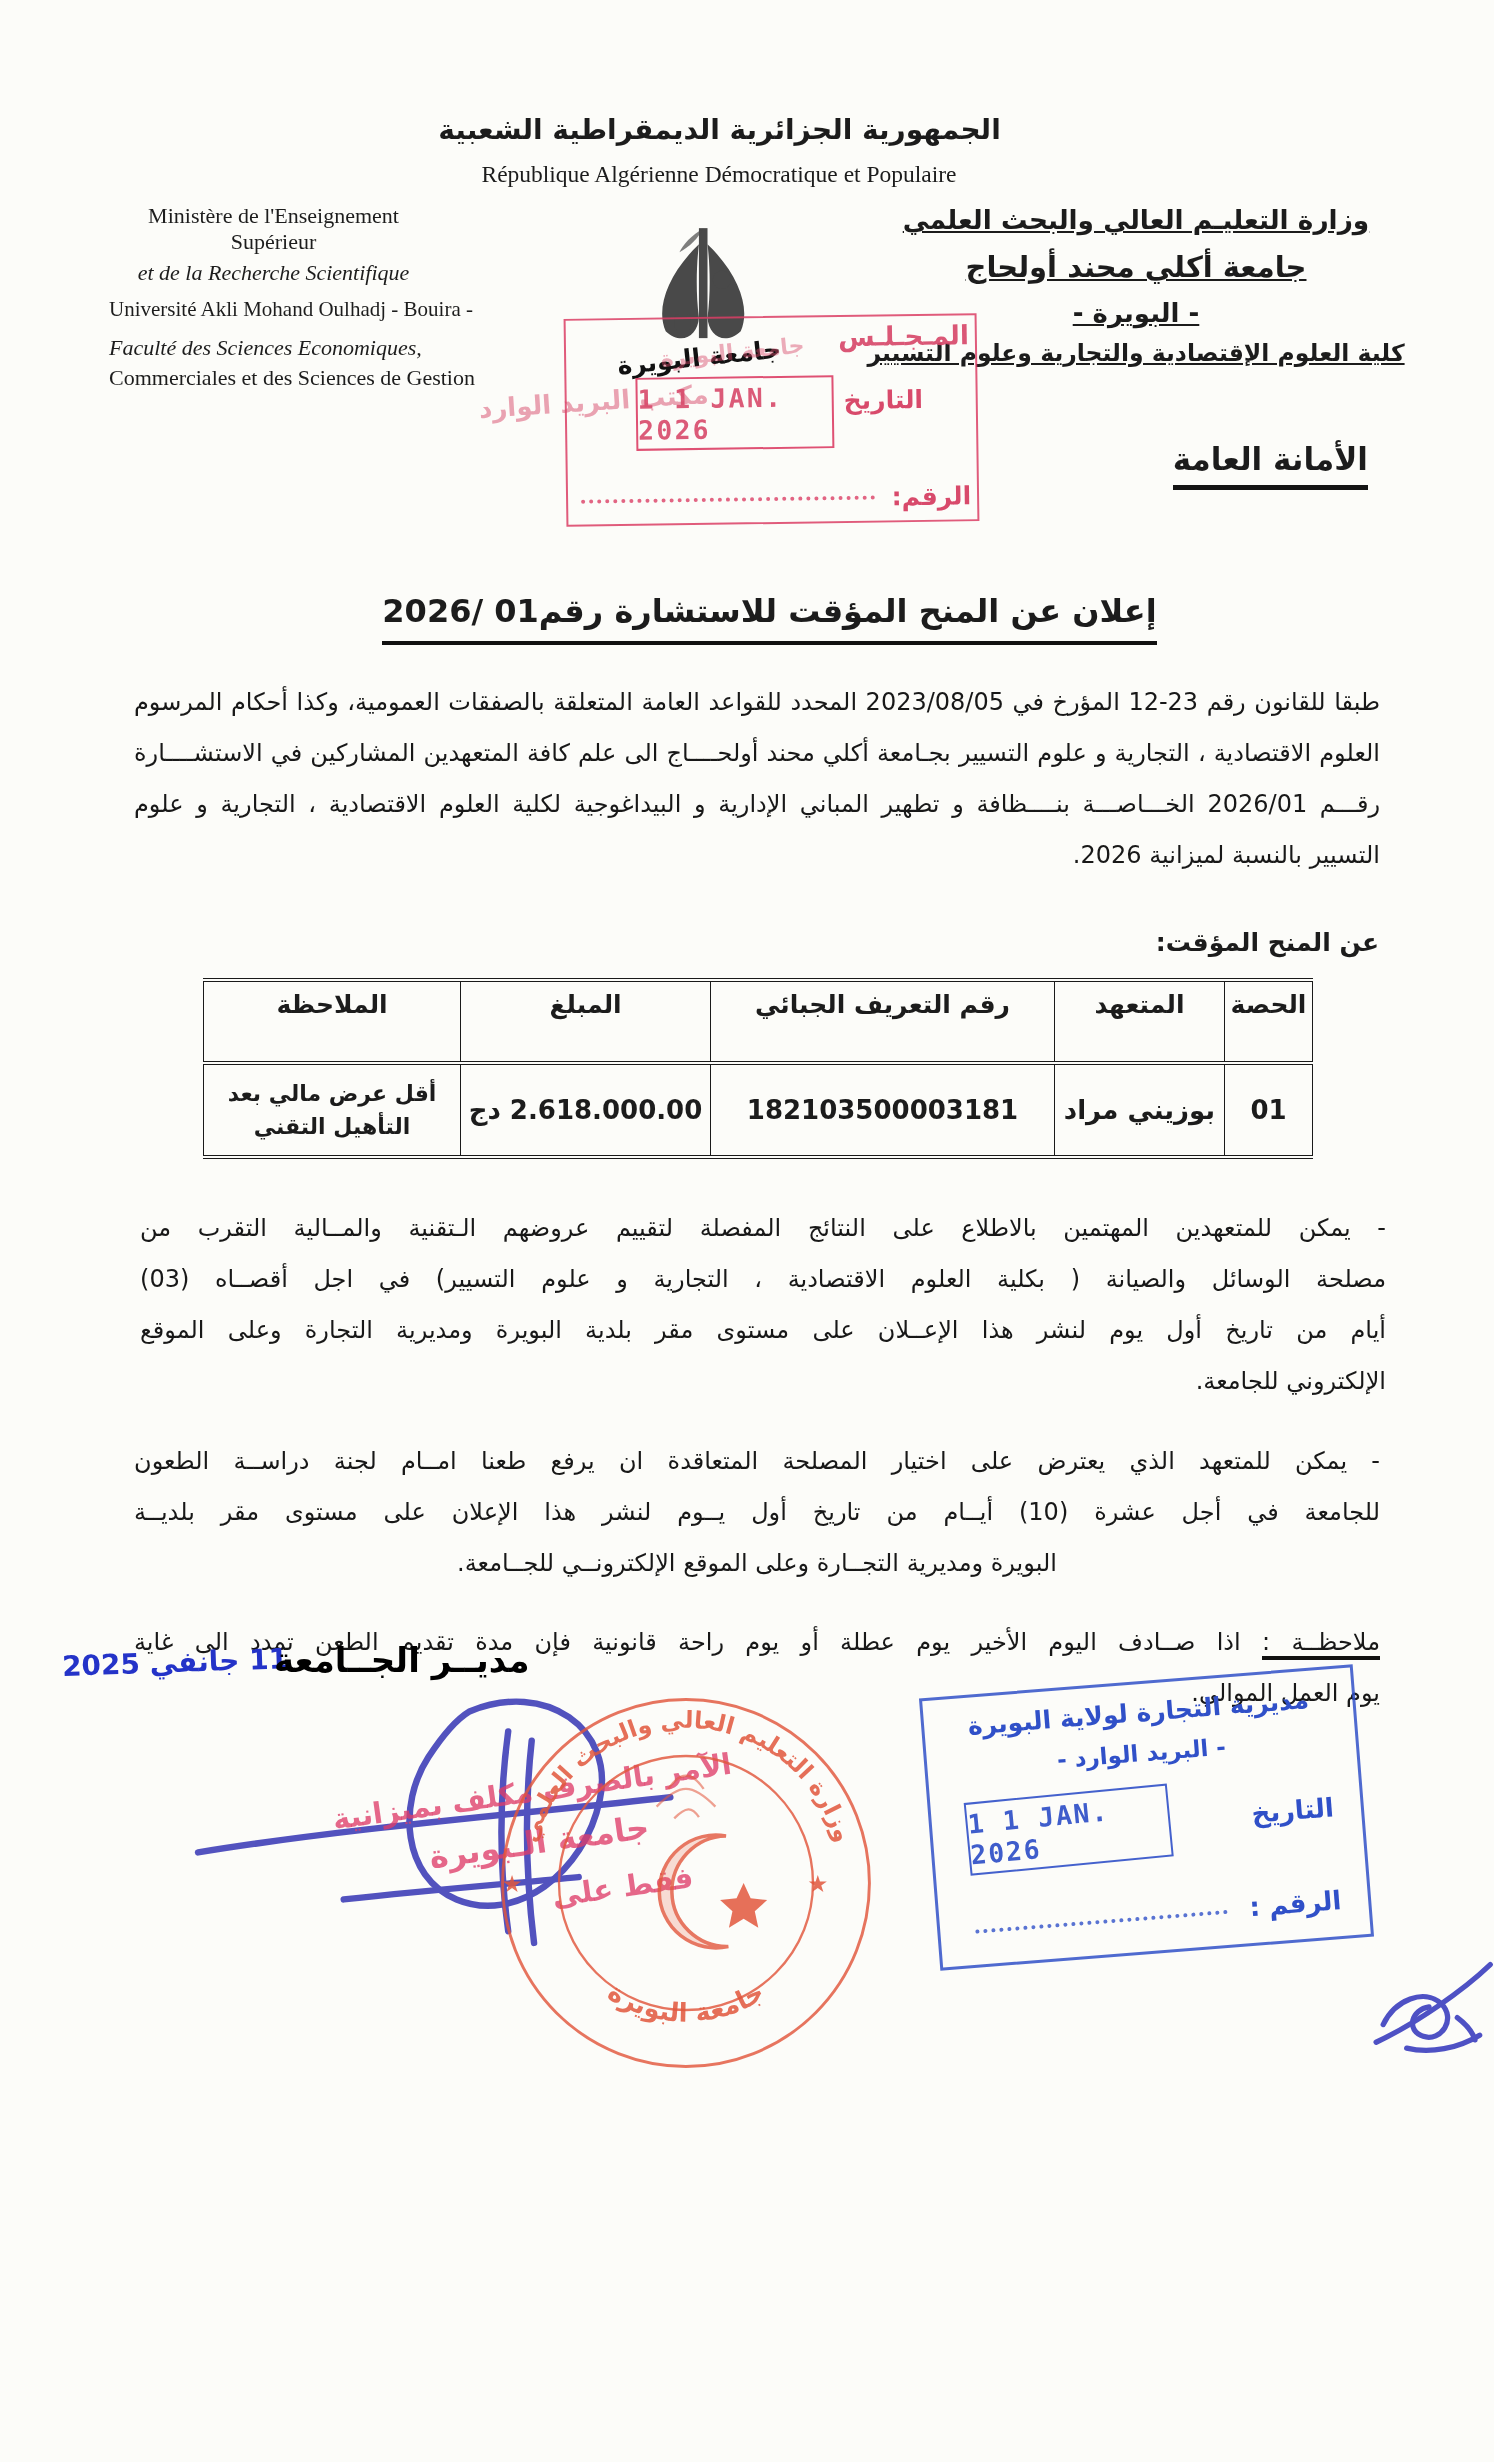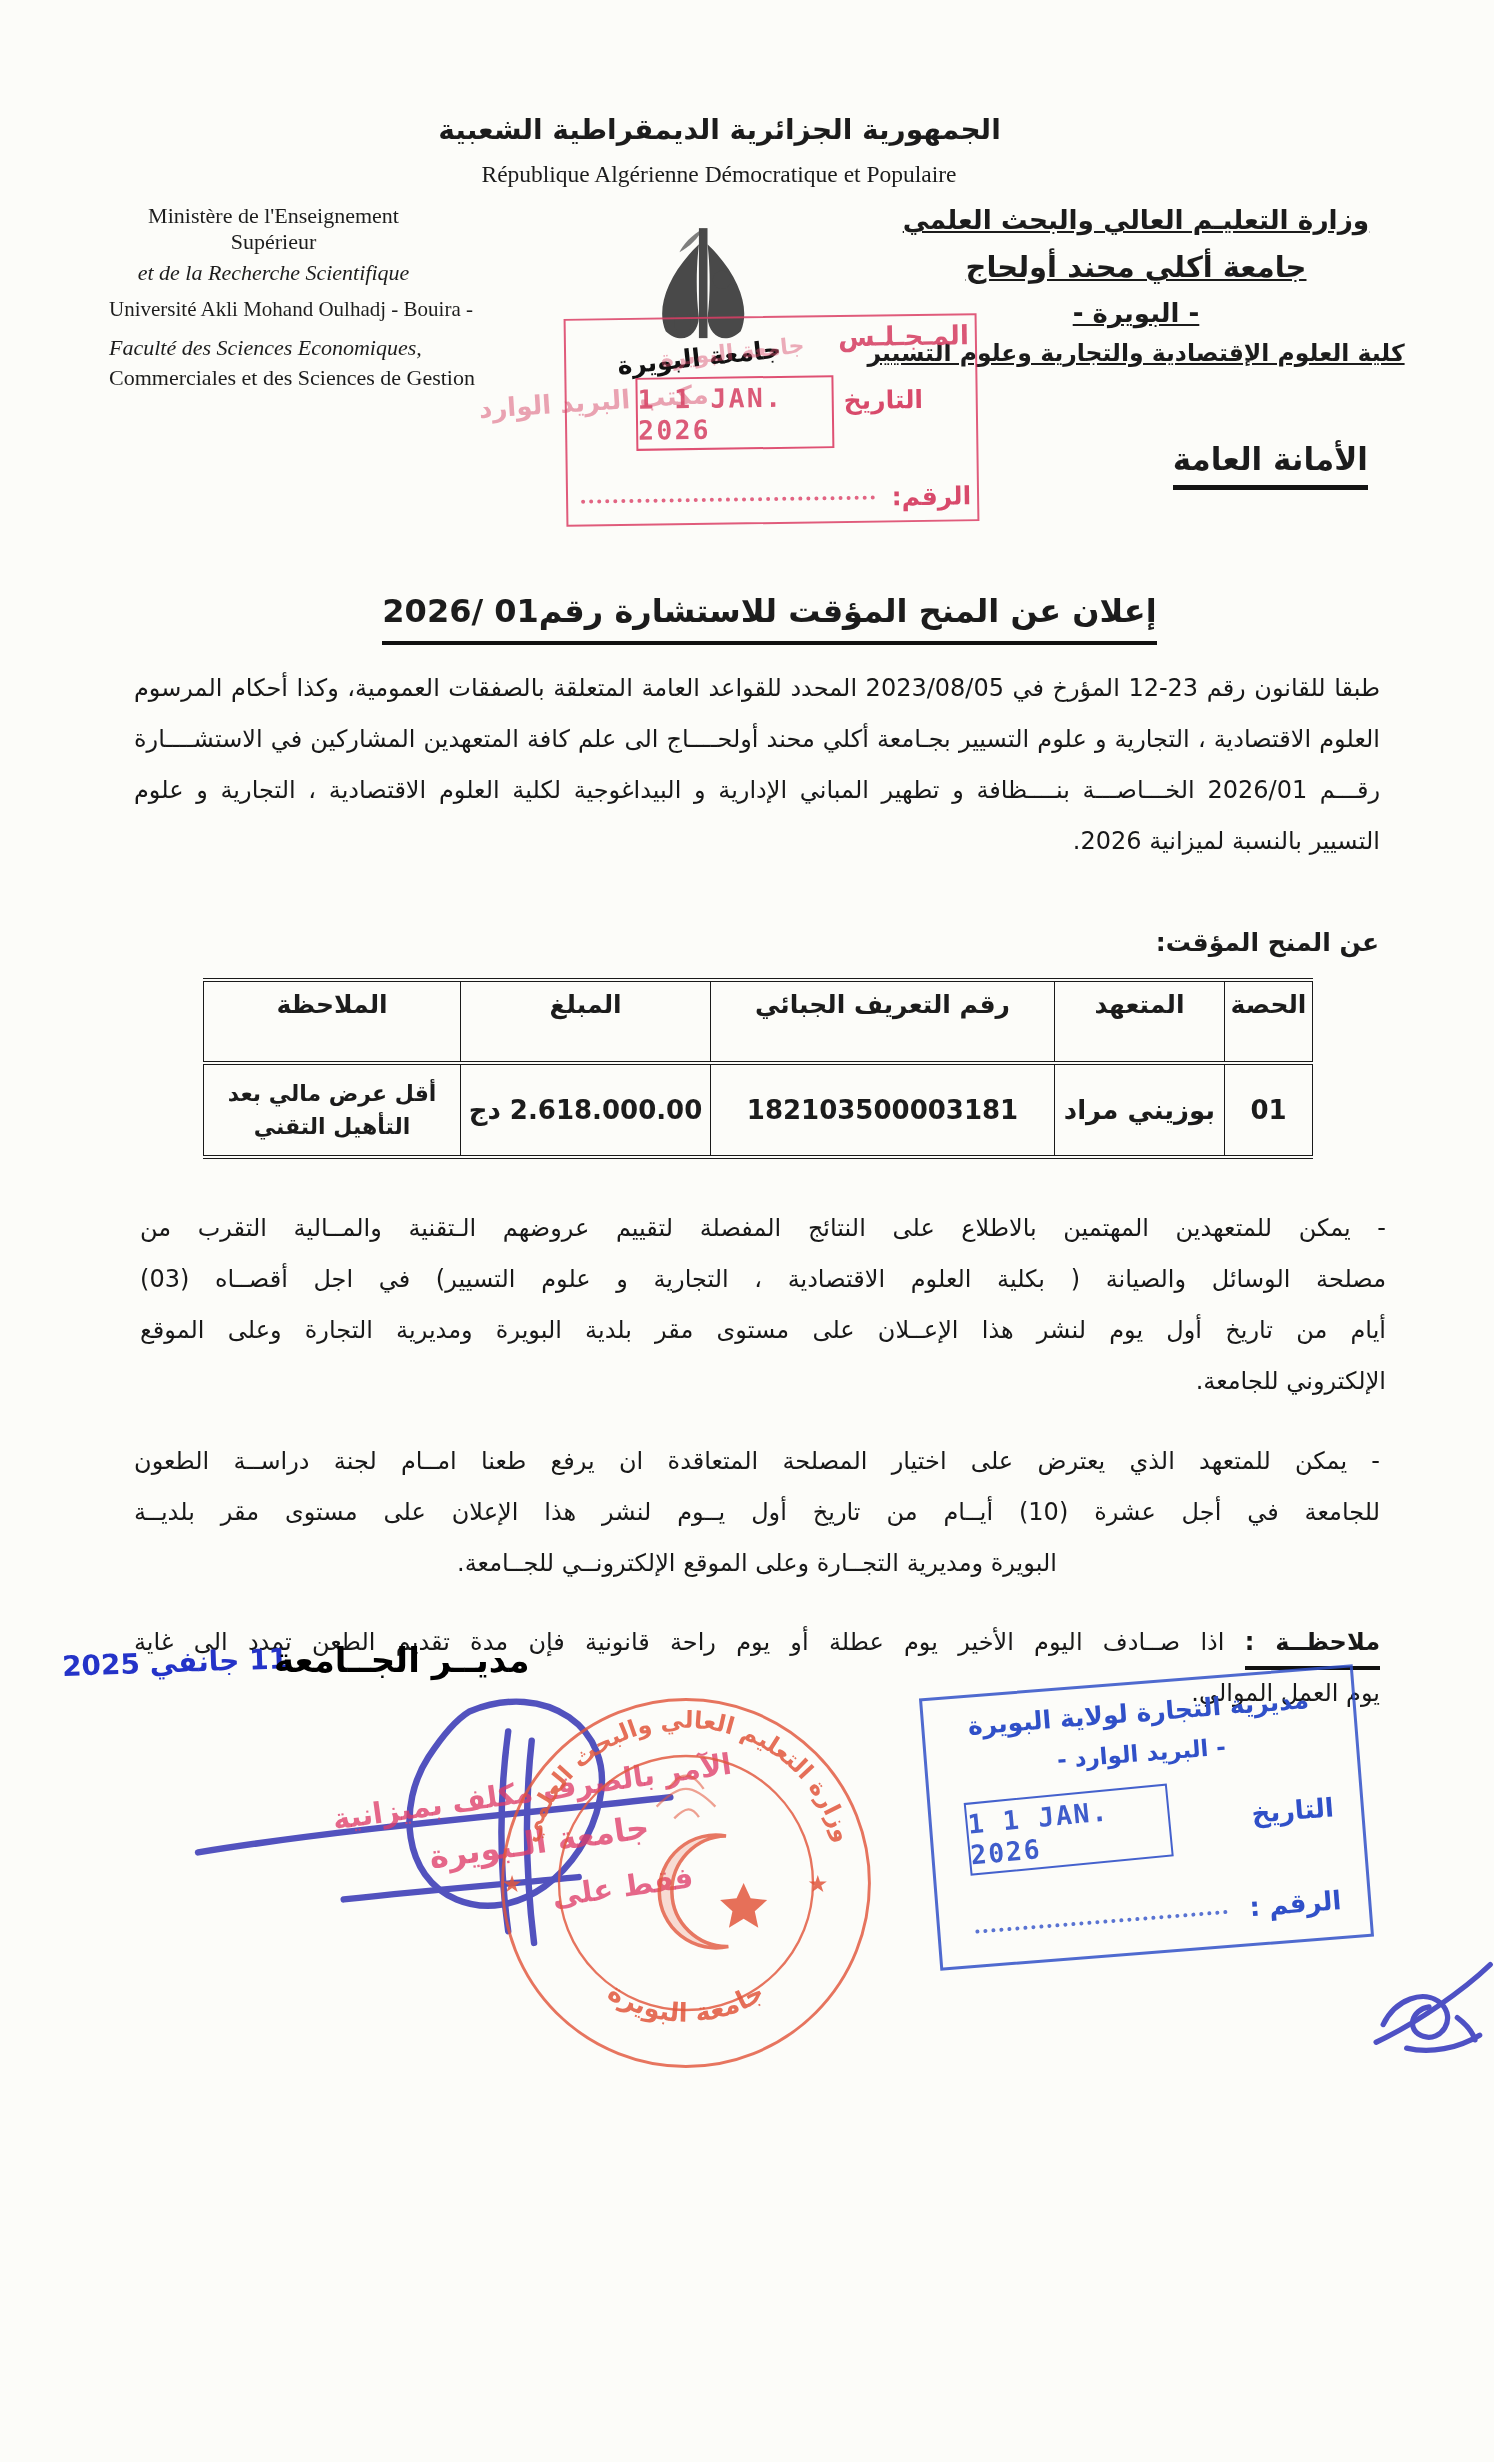--- a/index.html
+++ b/index.html
@@ -31,37 +31,37 @@
   .stamp-red .datebox{left:69px; top:58px; width:194px; height:69px; border:2.3px solid rgba(219,62,101,.9); display:flex; align-items:center; justify-content:center;}
   .stamp-red .dateval{font-family:"DejaVu Sans Mono", monospace; font-size:26.4px; font-weight:bold; letter-spacing:2.3px; direction:ltr; opacity:.9;}
   .stamp-red .datelabel{left:277px; top:69px; font-size:25px; font-weight:bold;}
   .stamp-red .numlabel{right:5.9px; bottom:9.4px; font-size:25px; font-weight:bold;}
   .stamp-red .dots{left:13px; bottom:21px; width:294px; border-bottom:4.1px dotted rgba(219,62,101,.8); height:0;}
   
   .secretariat{right:126px; top:441px; font-size:31px; font-weight:bold; border-bottom:5.9px solid #141414; padding-bottom:8.2px;}
   .title{left:376px; top:592px; width:787px; text-align:center;}
   .title span{display:inline-block; font-size:32px; font-weight:bold; border-bottom:4.7px solid #111; padding-bottom:11px;}
   
-  .body-block{left:134px; top:663px; width:1246px;}
+  .body-block{left:134px; top:677px; width:1246px;}
   .about{right:115px; top:928px; font-size:25px; font-weight:bold;}
   
   .tbl{left:203px; top:978px; width:1109px; border-collapse:collapse; table-layout:fixed; direction:rtl;}
   .tbl th,.tbl td{border:1.8px solid #1a1a1a; text-align:center;}
   .tbl{border-top:4.1px double #1a1a1a;}
   .tbl th{font-size:25px; font-weight:bold; vertical-align:top; padding-top:8.2px; height:70px; border-bottom:4.1px double #1a1a1a;}
   .tbl td{height:88px; font-size:26px; font-weight:bold; border-bottom:4.1px double #1a1a1a;}
   .tbl td.note{font-size:22px; line-height:1.5; padding:0 20px;}
   .tbl td.num{direction:ltr;}
   
   .p1{left:140px; top:1203px; width:1246px;}
   .p2{left:134px; top:1436px; width:1246px;}
   .pnote{left:134px; top:1617px; width:1246px;}
   .lineR{text-align:right; text-align-last:right;}
   .lineC{text-align:center; text-align-last:center;}
-  .note-label{font-weight:bold; border-bottom:4.7px solid #111; padding-bottom:10px;}
+  .note-label{font-weight:normal; border-bottom:4.7px solid #111; padding-bottom:0;}
   
   .director{left:274px; top:1640px; font-size:34px; font-weight:bold; color:#000000;}
   .hand-date{left:62px; top:1646px; font-size:28px; font-weight:bold; color:#2433c8; transform:rotate(-2deg); white-space:nowrap;}
   .sig-svg{left:164px; top:1675px;}
   .orderer{left:246px; top:1774px; width:587px; transform:rotate(-8deg); color:rgba(222,60,105,.78); text-align:center;}
   .orderer .o1{font-size:29px; font-weight:bold;}
   .orderer .o2{font-size:32px; font-weight:bold; margin-top:15.3px;}
   .orderer .o3{font-size:29px; font-weight:bold; margin-top:20px; margin-left:153px;}
   .round-stamp{left:492px; top:1689px;}
   

